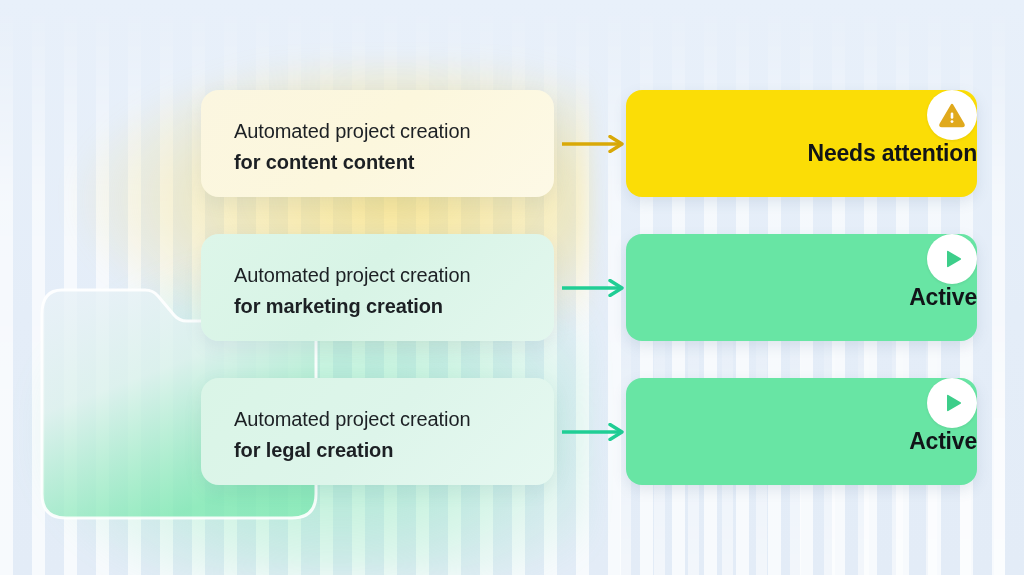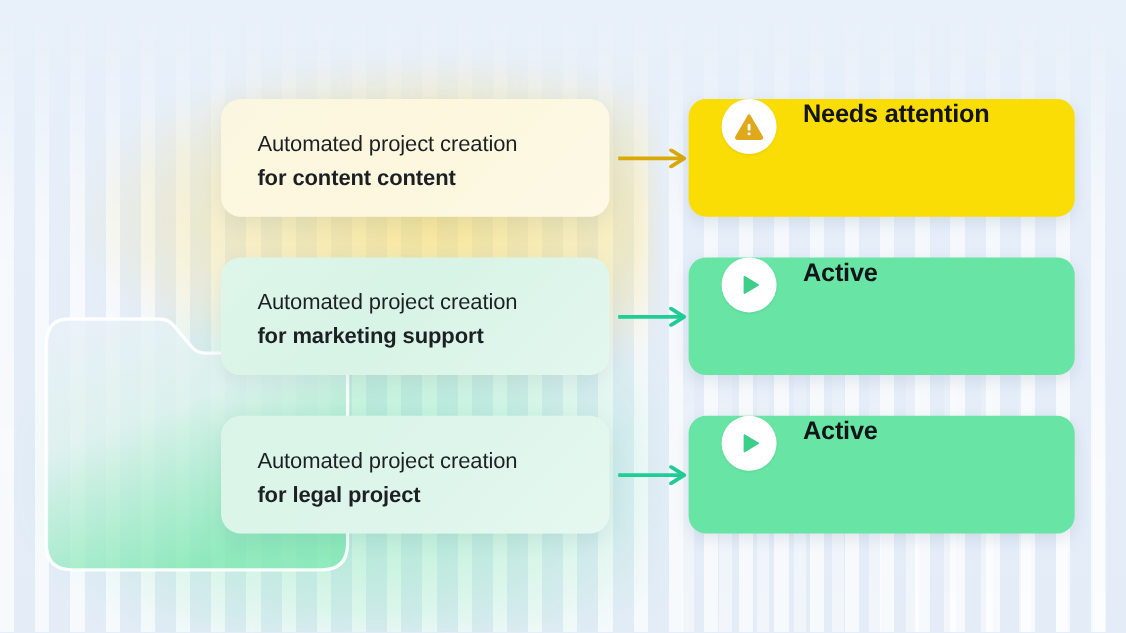--- a/index.html
+++ b/index.html
@@ -160,24 +160,25 @@
 
   
   .badge {
     position: absolute;
     left: 626px;
     top: 0;
     width: 351px;
     height: 107px;
     border-radius: 16px;
     display: flex;
-    align-items: flex-start;
+    align-items: flex-end;
     padding-left: 30px;
     box-sizing: border-box;
     box-shadow: 0 5px 14px rgba(70, 100, 130, 0.13);
+    flex-direction: column;
   }
   .badge-icon {
     width: 50px;
     height: 50px;
     border-radius: 50%;
     background: #ffffff;
     display: flex;
     align-items: center;
     justify-content: center;
     flex: 0 0 auto;
@@ -239,42 +240,42 @@
             <circle cx="15" cy="21.6" r="1.45" fill="#ffffff"></circle>
           </svg>
         </span>
         <span class="badge-label">Needs attention</span>
       </div>
     </div>
 
     <div class="row row-1">
       <div class="task-card mint">
         <div class="task-line thin">Automated project creation</div>
-        <div class="task-line bold">for marketing support</div>
+        <div class="task-line bold">for marketing creation</div>
       </div>
       <div class="connector">
         <svg width="66" height="18" viewBox="0 0 66 18">
           <line x1="0" y1="9" x2="58" y2="9" stroke="#20ce95" stroke-width="3.4" stroke-linecap="round"></line>
           <polyline points="48,1.5 60,9 48,16.5" fill="none" stroke="#20ce95" stroke-width="3.4" stroke-linecap="round" stroke-linejoin="round"></polyline>
         </svg>
       </div>
       <div class="badge" style="background:#68e5a4;">
         <span class="badge-icon">
           <svg width="30" height="30" viewBox="0 0 30 30">
             <path d="M10.8 7.6 L23.2 15 L10.8 22.4 Z" fill="#3dce8a" stroke="#3dce8a" stroke-width="1.6" stroke-linejoin="round"></path>
           </svg>
         </span>
         <span class="badge-label">Active</span>
       </div>
     </div>
 
     <div class="row row-2">
       <div class="task-card mint2">
         <div class="task-line thin">Automated project creation</div>
-        <div class="task-line bold">for legal project</div>
+        <div class="task-line bold">for legal creation</div>
       </div>
       <div class="connector">
         <svg width="66" height="18" viewBox="0 0 66 18">
           <line x1="0" y1="9" x2="58" y2="9" stroke="#20ce95" stroke-width="3.4" stroke-linecap="round"></line>
           <polyline points="48,1.5 60,9 48,16.5" fill="none" stroke="#20ce95" stroke-width="3.4" stroke-linecap="round" stroke-linejoin="round"></polyline>
         </svg>
       </div>
       <div class="badge" style="background:#68e5a4;">
         <span class="badge-icon">
           <svg width="30" height="30" viewBox="0 0 30 30">

